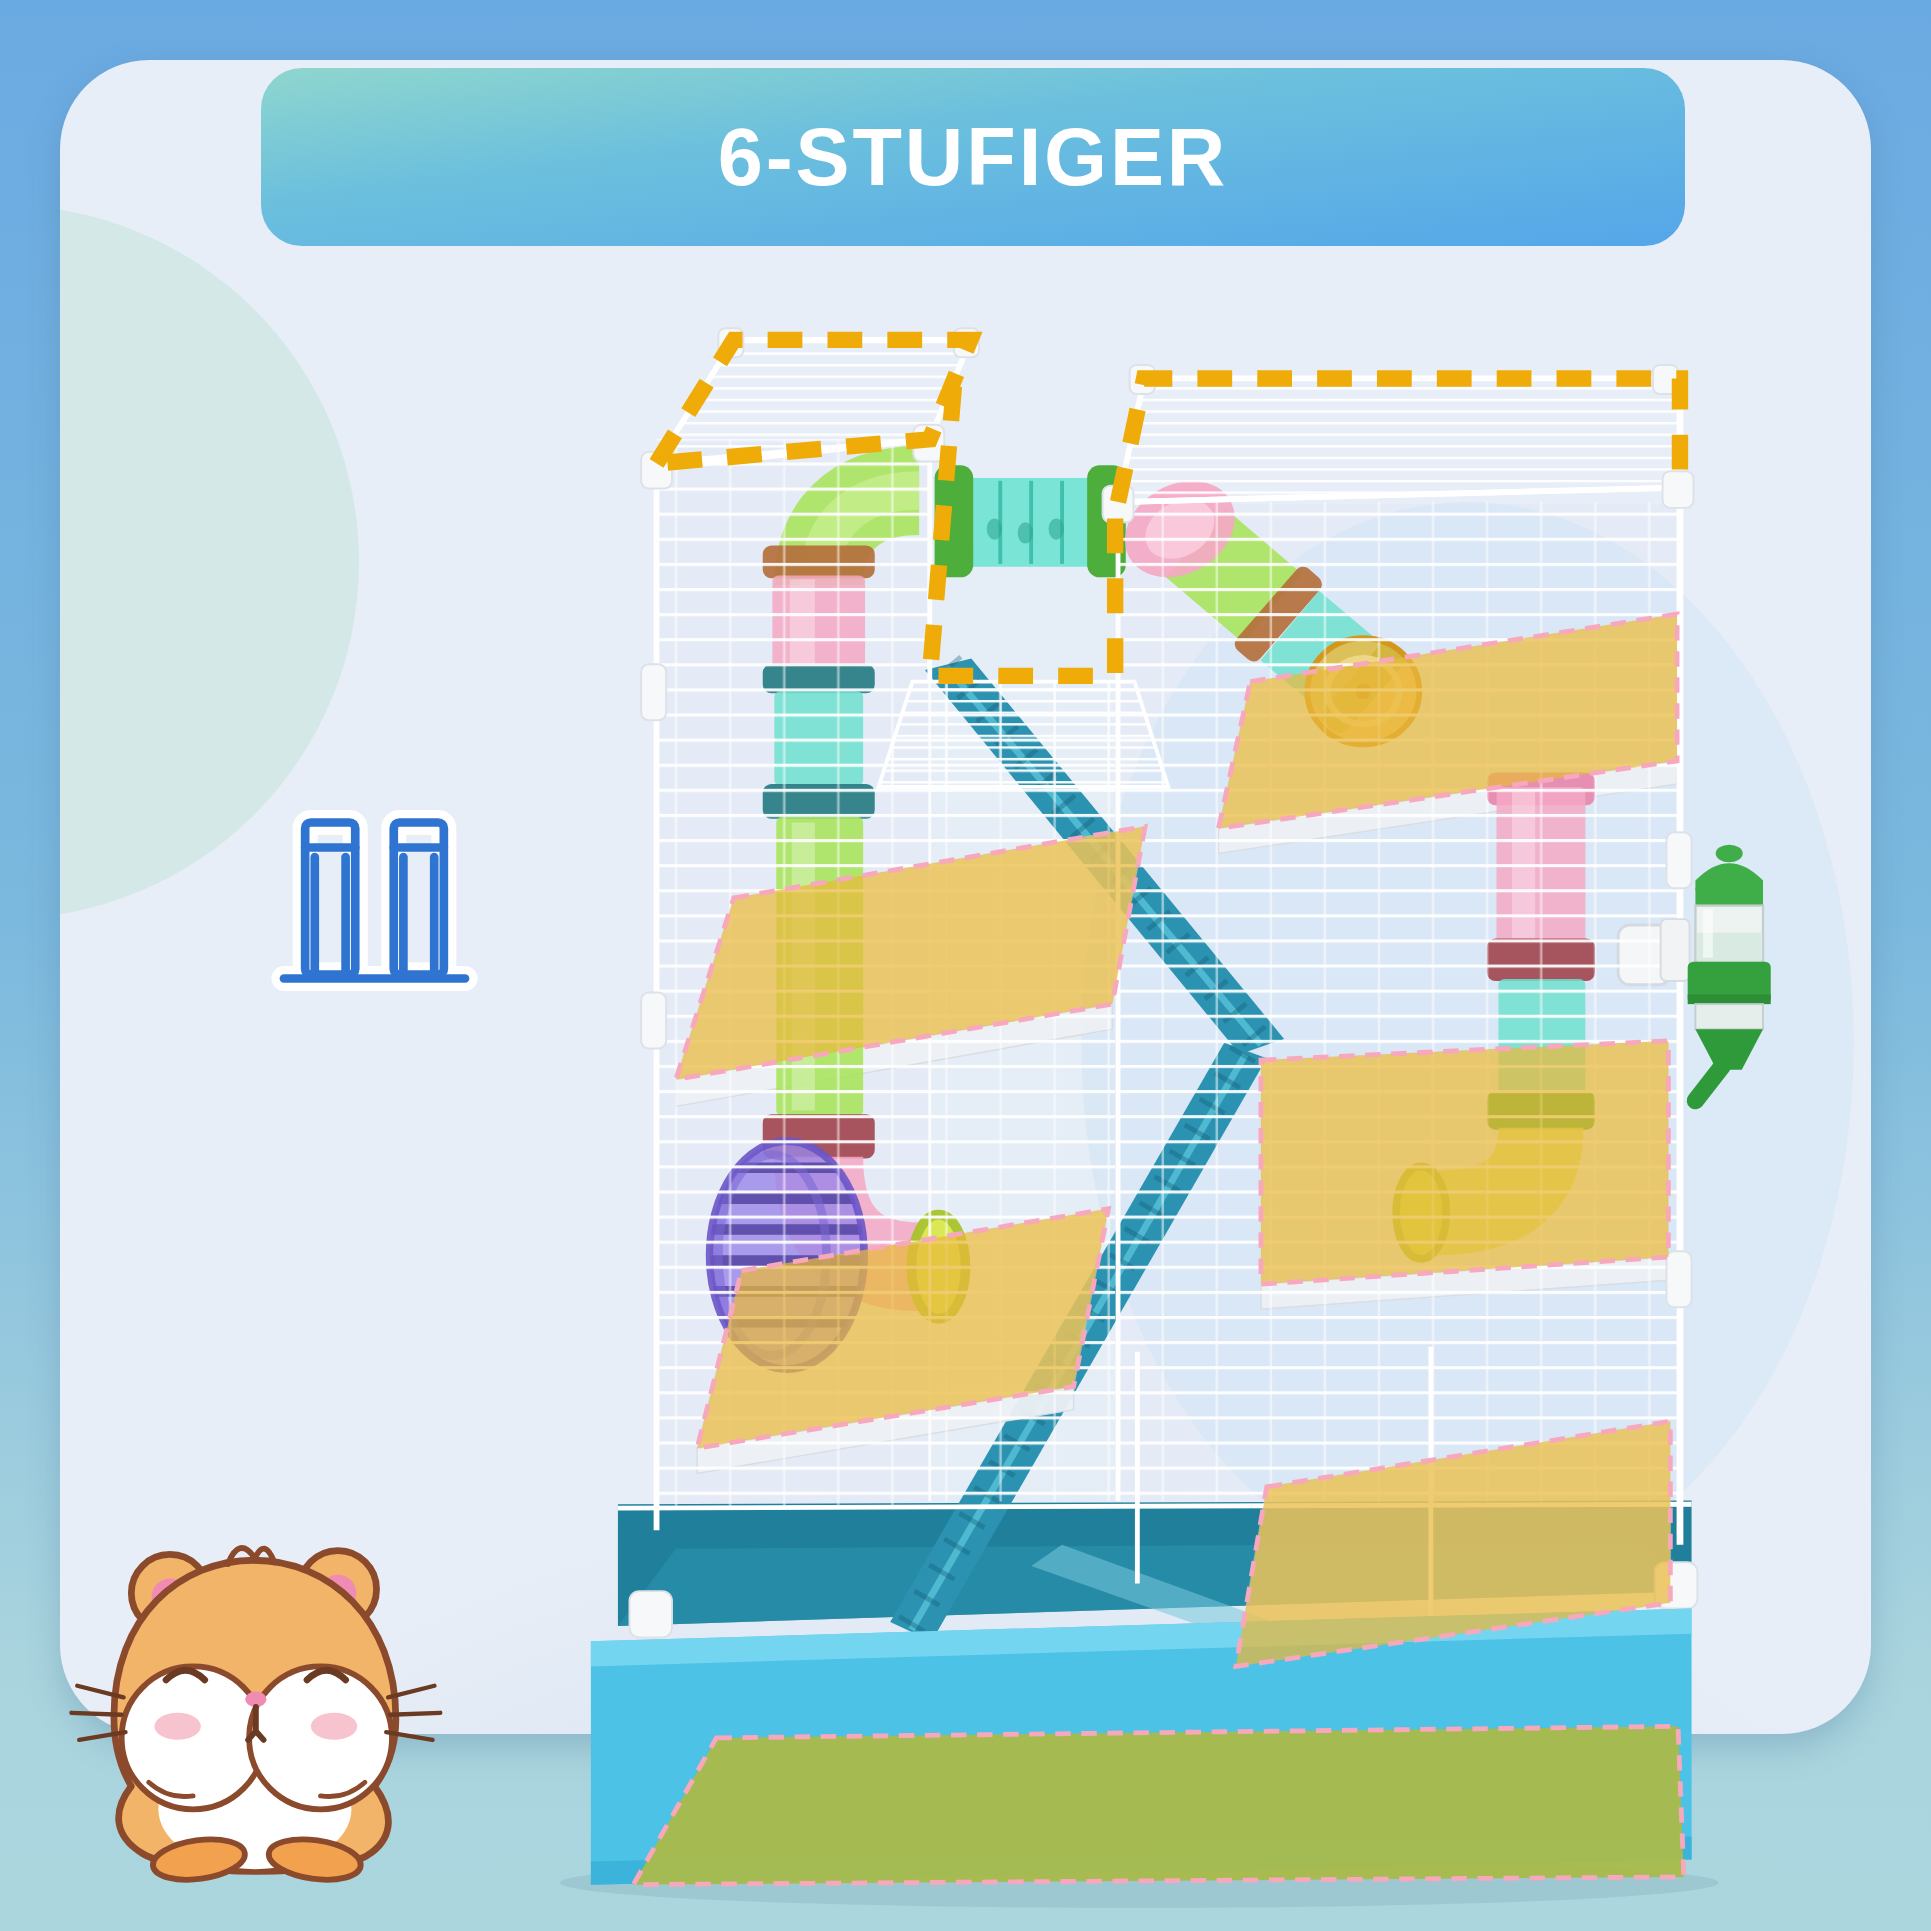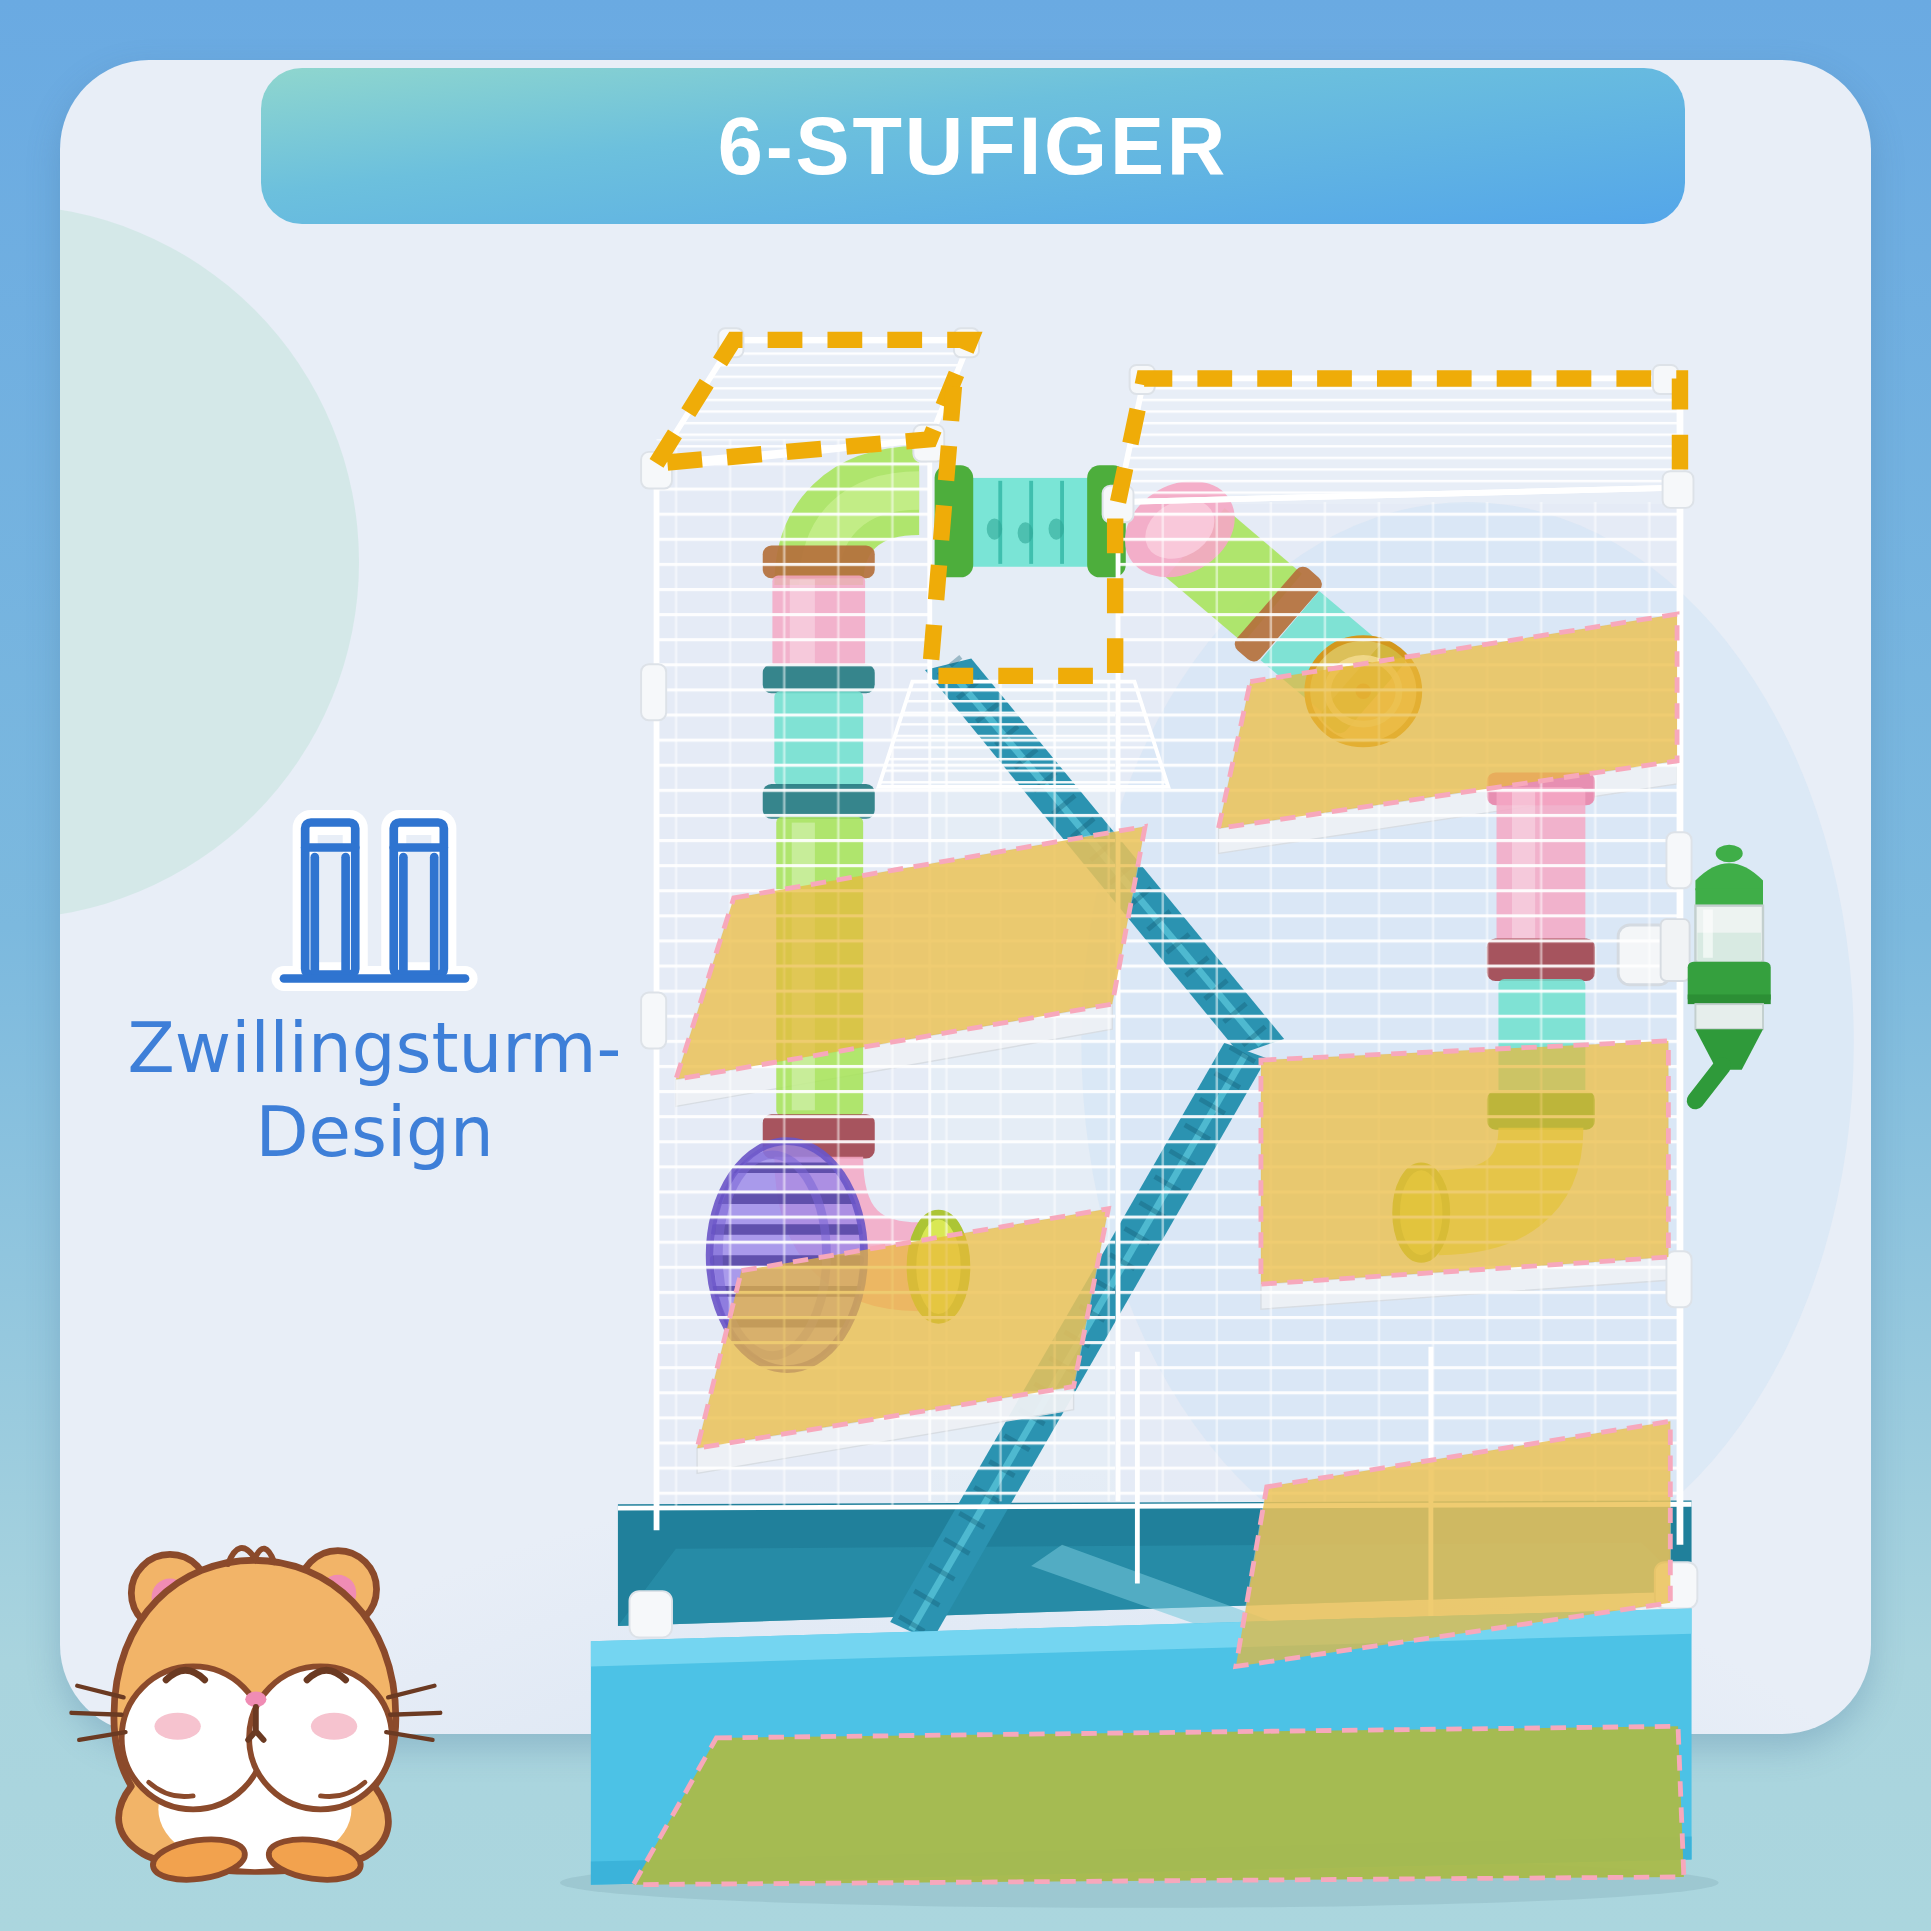--- a/index.html
+++ b/index.html
@@ -15,21 +15,21 @@
   }
   .deco-mint{
     position:absolute;left:-415px;top:145px;width:714px;height:714px;border-radius:50%;
     background:rgba(199,229,222,.60);
   }
   .deco-sweep{
     position:absolute;inset:0;
     background:radial-gradient(1641px 1255px at 52% 138%,rgba(203,219,238,.55) 0%,rgba(203,219,238,.28) 55%,rgba(203,219,238,0) 72%);
   }
   .banner{
-    position:absolute;left:261px;top:68px;width:1424px;height:156px;border-radius:41px;
+    position:absolute;left:261px;top:68px;width:1424px;height:178px;border-radius:41px;
     background:linear-gradient(173deg,var(--banner-gradient-top,#8FD6CE) 0%,#6CC0DD 38%,var(--banner-gradient-bottom,#54A6E9) 100%);
     display:flex;flex-direction:column;align-items:center;justify-content:center;
   }
   .banner .t{
     color:var(--title-text,#FFFFFF);font-weight:700;font-size:81px;line-height:1.07;
     letter-spacing:2.9px;text-align:center;white-space:nowrap;
   }
   .feature{position:absolute;left:85px;top:809px;width:579px;}
   .feature-icon{display:block;margin:0 auto;}
   .feature-label{
@@ -65,24 +65,20 @@
         <line x1="58" y1="40" x2="110" y2="40"></line>
         <line x1="68" y1="50" x2="68" y2="168"></line>
         <line x1="100" y1="50" x2="100" y2="168"></line>
         <rect x="150" y="14" width="52" height="158" rx="6"></rect>
         <line x1="150" y1="40" x2="202" y2="40"></line>
         <line x1="160" y1="50" x2="160" y2="168"></line>
         <line x1="192" y1="50" x2="192" y2="168"></line>
         <line x1="36" y1="176" x2="224" y2="176"></line>
       </g>
     </svg>
-    <div class="feature-label">
-      <div>Zwillingsturm-</div>
-      <div>Design</div>
-    </div>
   </div>
 
   <svg class="art" viewBox="0 0 2000 2000">
     <defs>
       <pattern id="pWiresH" patternUnits="userSpaceOnUse" width="40" height="26">
         <rect x="0" y="11" width="40" height="3.2" fill="#FFFFFF"></rect>
       </pattern>
       <pattern id="pWiresHd" patternUnits="userSpaceOnUse" width="40" height="12">
         <rect x="0" y="5" width="40" height="2.5" fill="#FFFFFF"></rect>
       </pattern>

